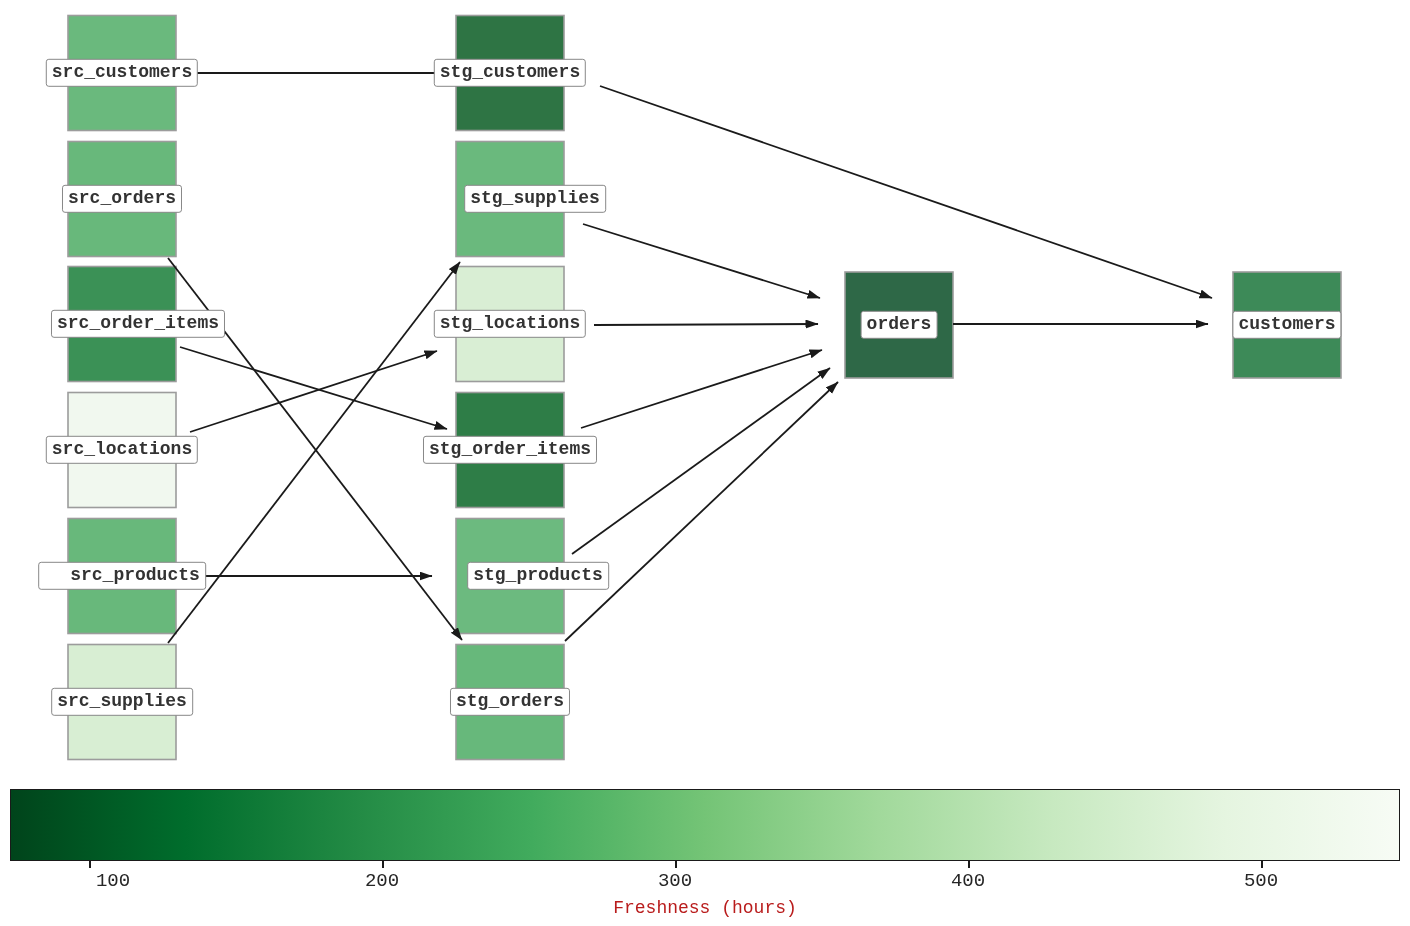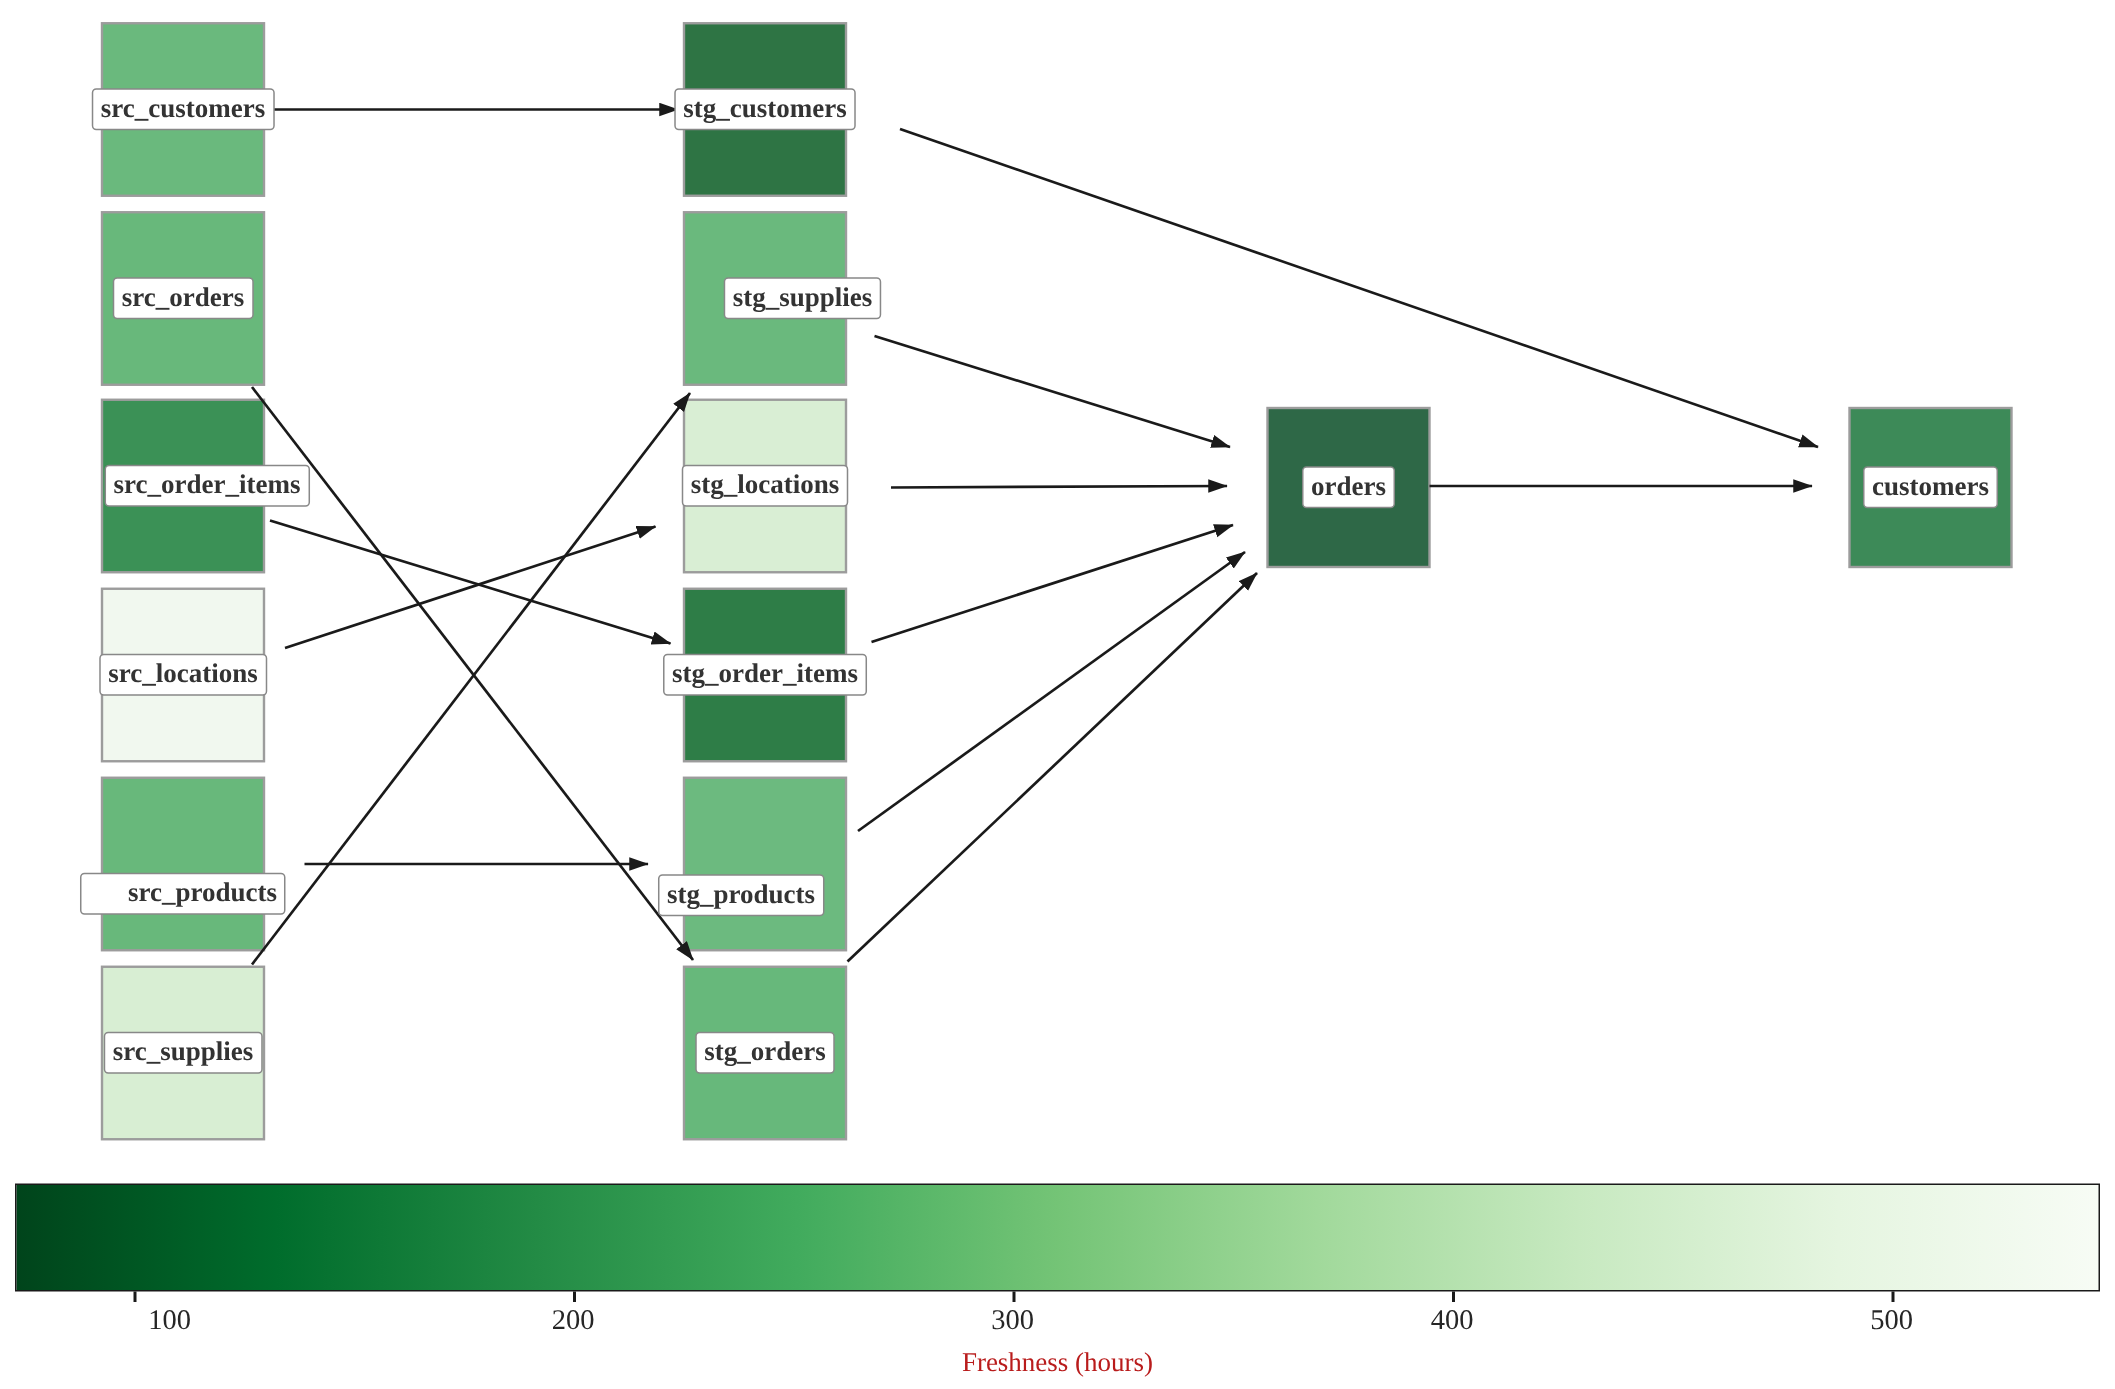--- a/index.html
+++ b/index.html
@@ -1,18 +1,18 @@
 <!DOCTYPE html>
 <html><head>
 <meta charset="utf-8">
 <style>
   html,body{margin:0;padding:0;background:#ffffff;}
   .figure{
     position:relative;width:1410px;height:926px;background:#ffffff;
-    font-family:Liberation Serif, serif;overflow:hidden;
+    font-family:Liberation Mono, monospace;overflow:hidden;
   }
   .graph-canvas{position:absolute;left:0;top:0;width:1410px;height:926px;}
   .labels-layer{position:absolute;left:0;top:0;width:1410px;height:926px;pointer-events:none;}
   .node-label{
     position:absolute;transform:translate(-50%,-50%);
     background:#ffffff;border:1.5px solid #888888;border-radius:3px;
     padding:1px 5px 2px 5px;font-weight:bold;font-size:18px;color:#333333;
     white-space:nowrap;line-height:1.3;
   }
   .cb-bar{position:absolute;border:1.2px solid #1a1a1a;box-sizing:border-box;}
@@ -62,27 +62,27 @@
         <line x1="565" y1="641" x2="838" y2="382" stroke="#1a1a1a" stroke-width="1.8" marker-end="url(#arrowhead)"></line>
         <line x1="953" y1="324" x2="1208" y2="324" stroke="#1a1a1a" stroke-width="1.8" marker-end="url(#arrowhead)"></line>
       </g>
   </svg>
 
   <div class="labels-layer" id="labels-layer">
       <div class="node-label" style="left: 122px; top: 73px;">src_customers</div>
       <div class="node-label" style="left: 122px; top: 199px;">src_orders</div>
       <div class="node-label" style="left: 138px; top: 324px;">src_order_items</div>
       <div class="node-label" style="left: 122px; top: 450px;">src_locations</div>
-      <div class="node-label" style="left: 122px; top: 596px; padding-left: 31px;">src_products</div>
+      <div class="node-label" style="left: 122px; top: 576px; padding-left: 31px;">src_products</div>
       <div class="node-label" style="left: 122px; top: 702px;">src_supplies</div>
       <div class="node-label" style="left: 510px; top: 73px;">stg_customers</div>
       <div class="node-label" style="left: 510px; top: 199px; margin-left: 25px;">stg_supplies</div>
       <div class="node-label" style="left: 510px; top: 324px;">stg_locations</div>
       <div class="node-label" style="left: 510px; top: 450px;">stg_order_items</div>
-      <div class="node-label" style="left: 494px; top: 576px; margin-top: 21px;">stg_products</div>
+      <div class="node-label" style="left: 538px; top: 576px;">stg_products</div>
       <div class="node-label" style="left: 510px; top: 702px;">stg_orders</div>
       <div class="node-label" style="left: 899px; top: 325px;">orders</div>
       <div class="node-label" style="left: 1287px; top: 325px;">customers</div>
     </div>
 
   <div id="cb-bar" class="cb-bar" style="left: 10px; top: 789px; width: 1390px; height: 72px; background: linear-gradient(90deg, rgb(0, 68, 27), rgb(0, 109, 44), rgb(35, 139, 69), rgb(65, 171, 93), rgb(116, 196, 118), rgb(161, 217, 155), rgb(199, 233, 192), rgb(229, 245, 224), rgb(247, 252, 245));"></div>
   <div id="cb-ticks">
       <div class="cb-tick" style="left: 89px; top: 861px;"></div>
       <div class="cb-tick-label" style="left: 89px; top: 870px; margin-left: 24px;">100</div>
       <div class="cb-tick" style="left: 382px; top: 861px;"></div>

